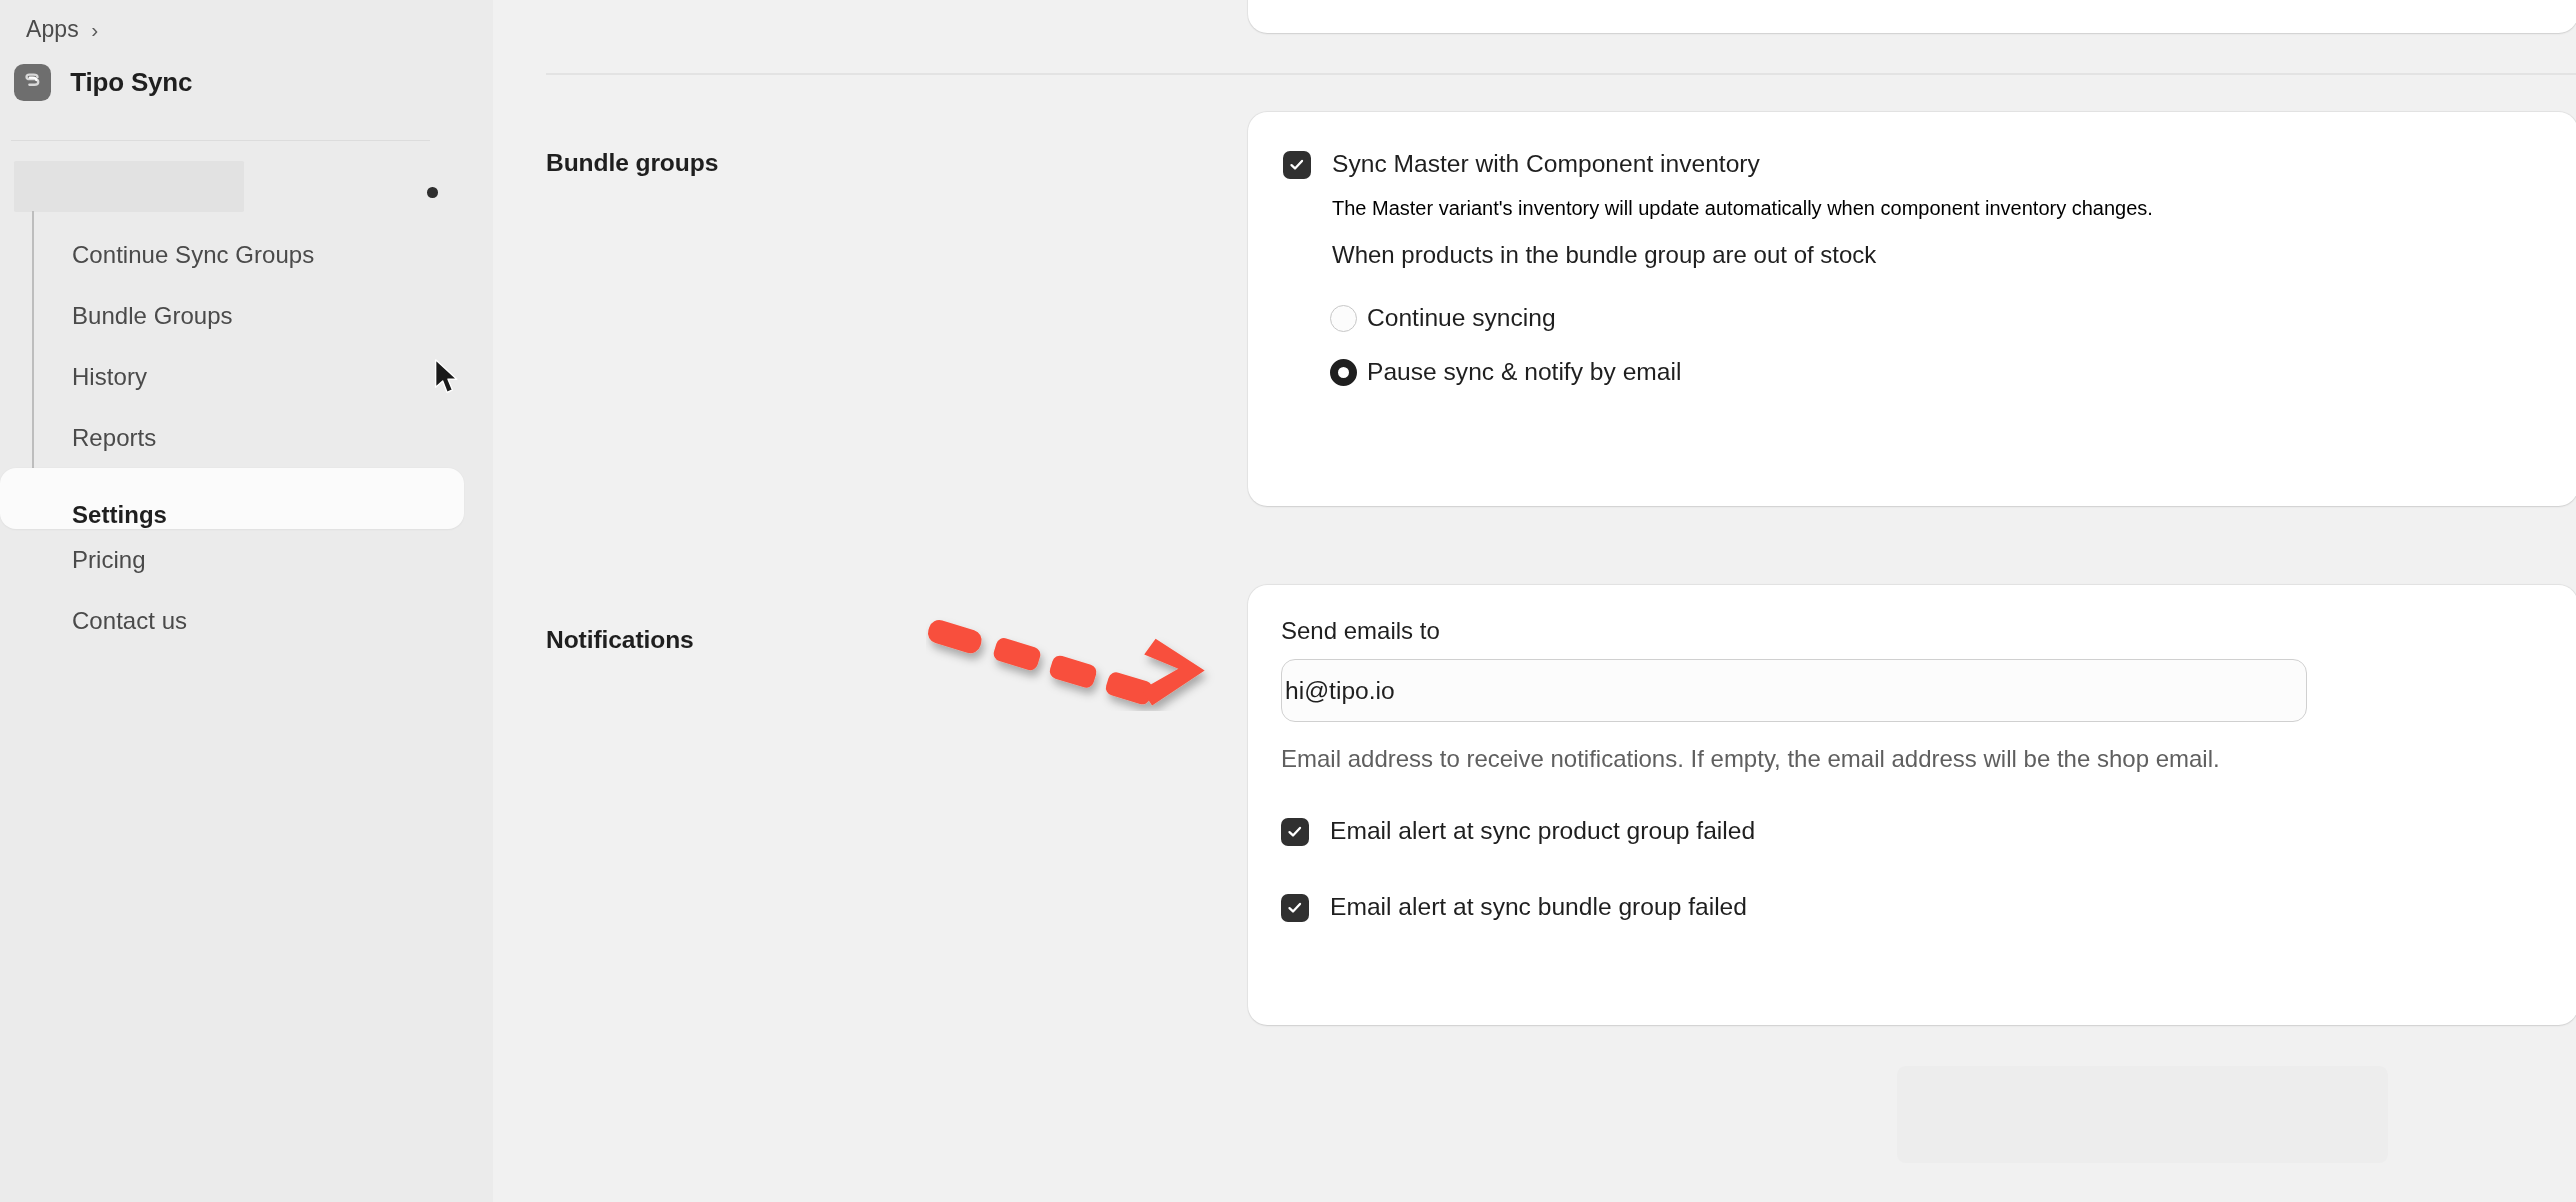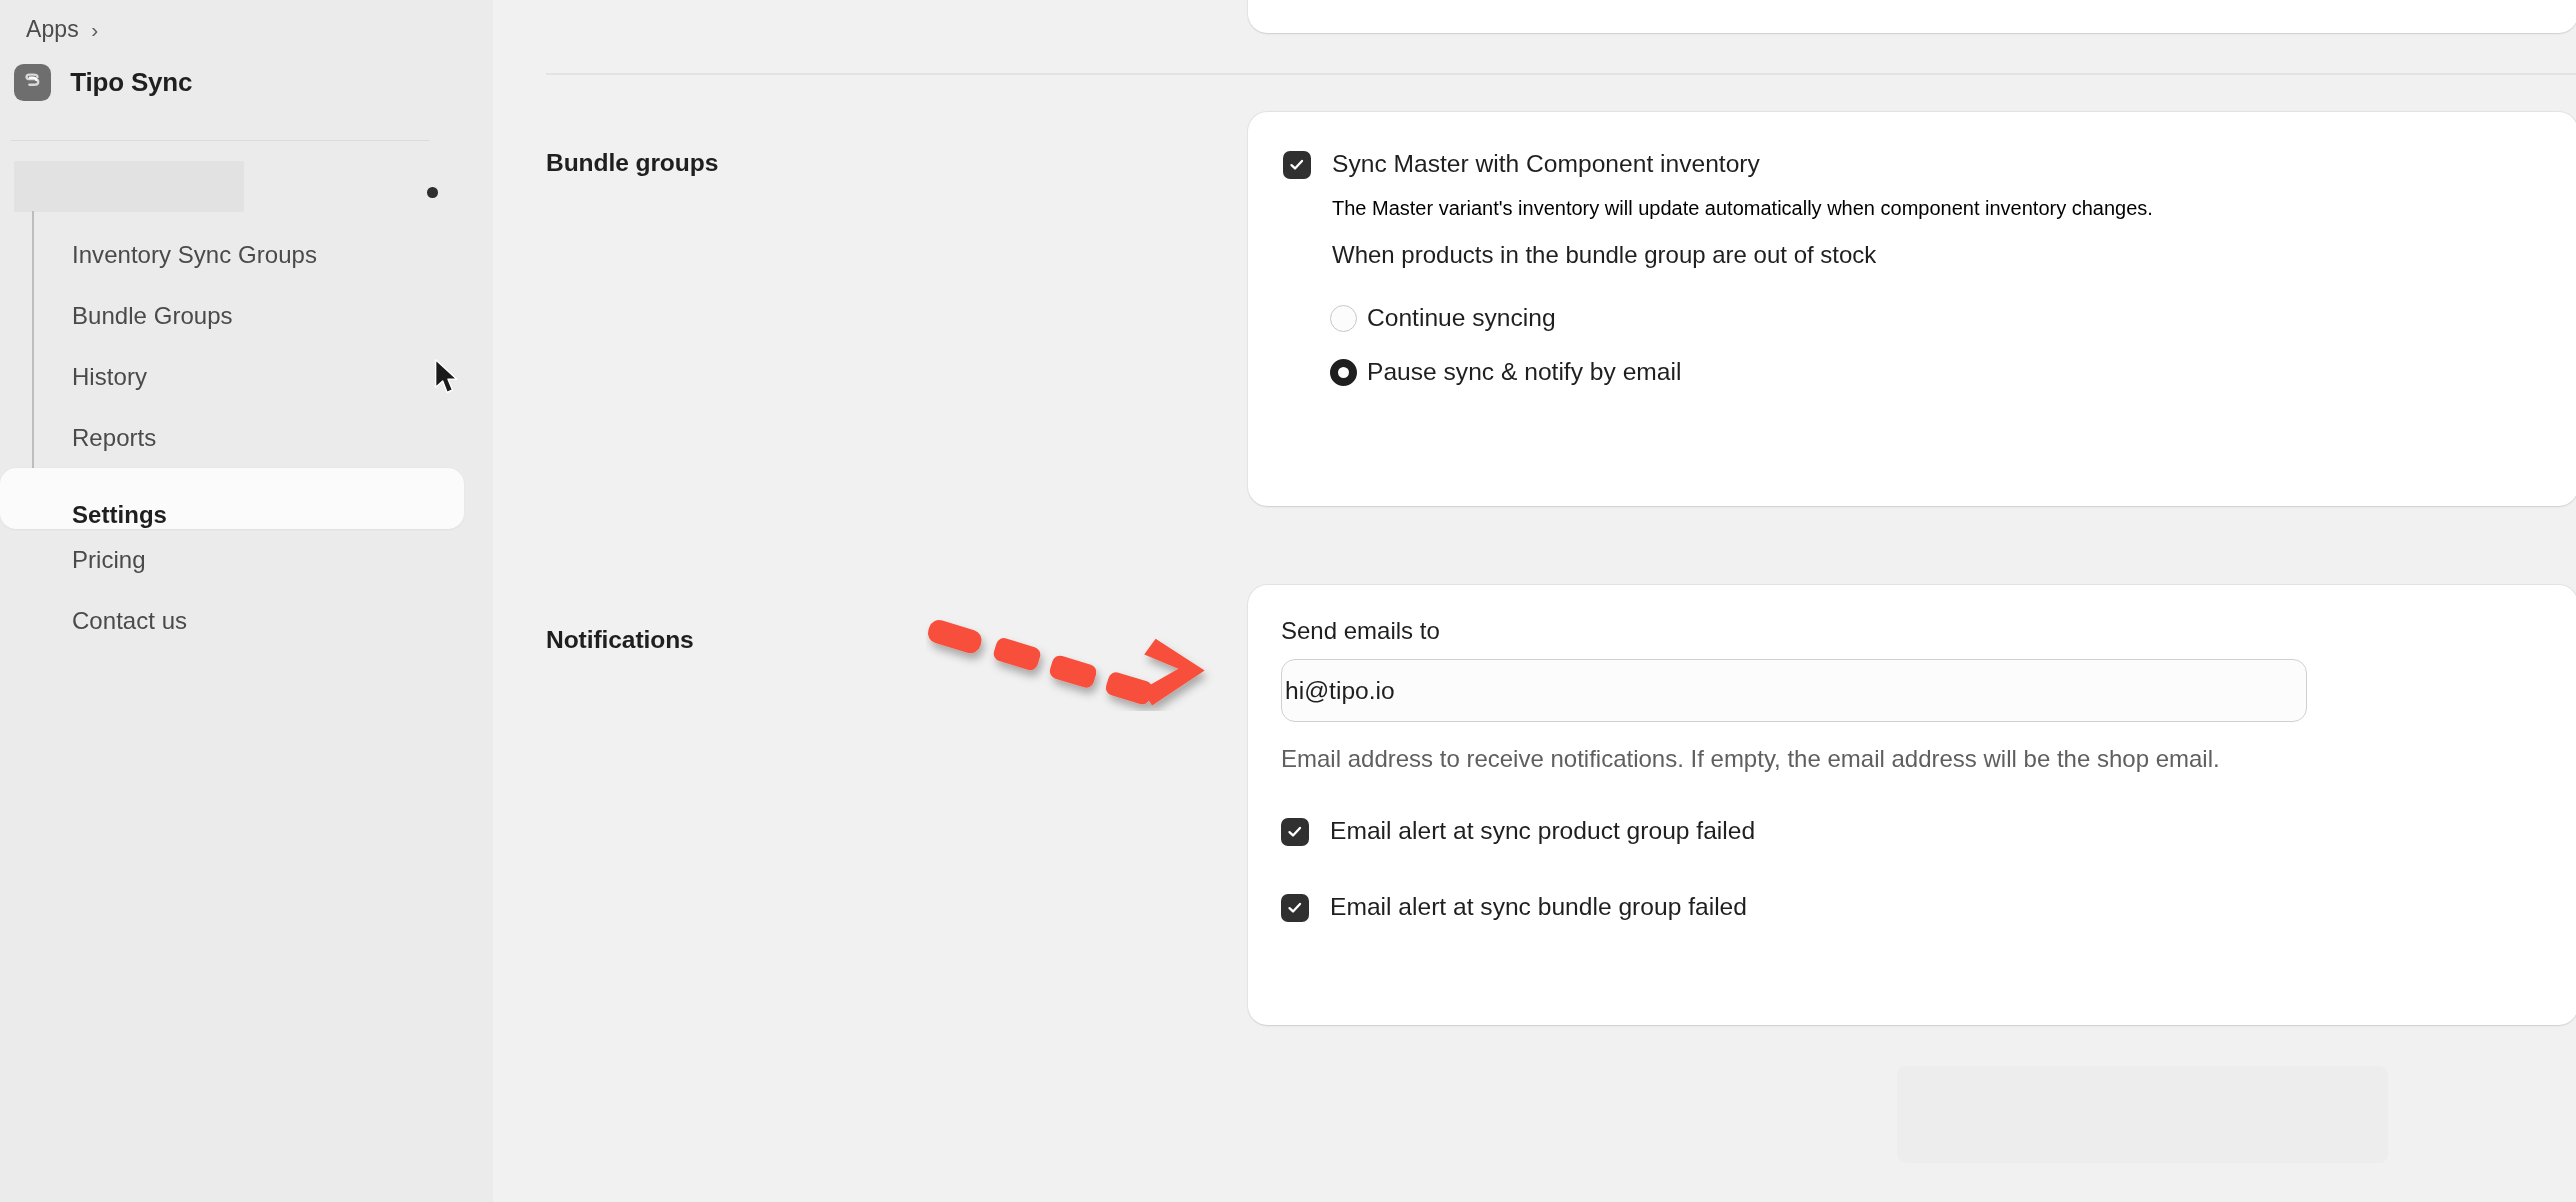--- a/index.html
+++ b/index.html
@@ -318,21 +318,21 @@
   <div id="nav-dot"></div>
   <div id="nav-tree-line"></div>
 
   <svg id="nav-tree-arrow" viewBox="0 0 34 28">
     <path d="M2 2 L2 14 Q2 20 9 20 L26 20" fill="none" stroke="#bdbdbd" stroke-width="2.4"></path>
     <path d="M21 14 L28 20 L21 26" fill="none" stroke="#bdbdbd" stroke-width="2.4" stroke-linecap="round" stroke-linejoin="round"></path>
   </svg>
 
   <div id="nav-list">
     <div class="nav-item">
-      <span>Inventory Sync Groups</span>
+      <span>Continue Sync Groups</span>
     </div>
     <div class="nav-item">
       <span>Bundle Groups</span>
     </div>
     <div class="nav-item">
       <span>History</span>
     </div>
     <div class="nav-item">
       <span>Reports</span>
     </div>

